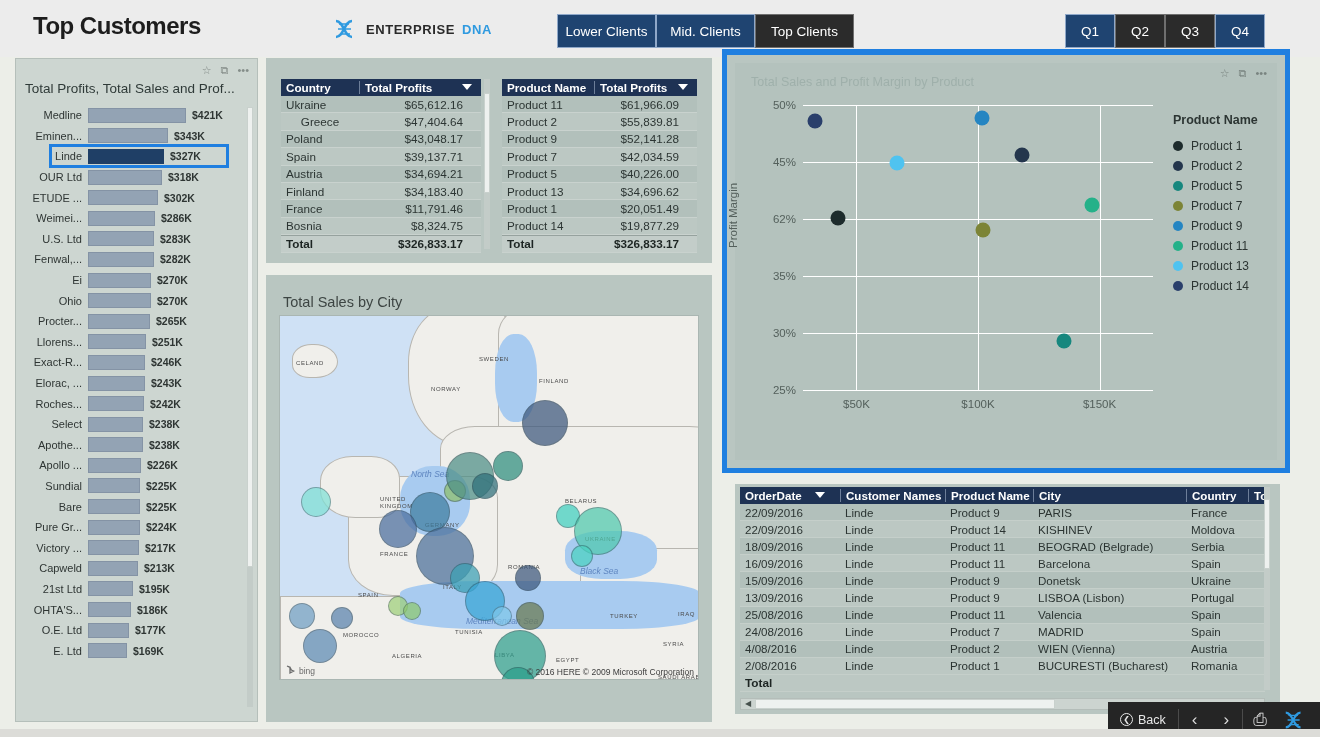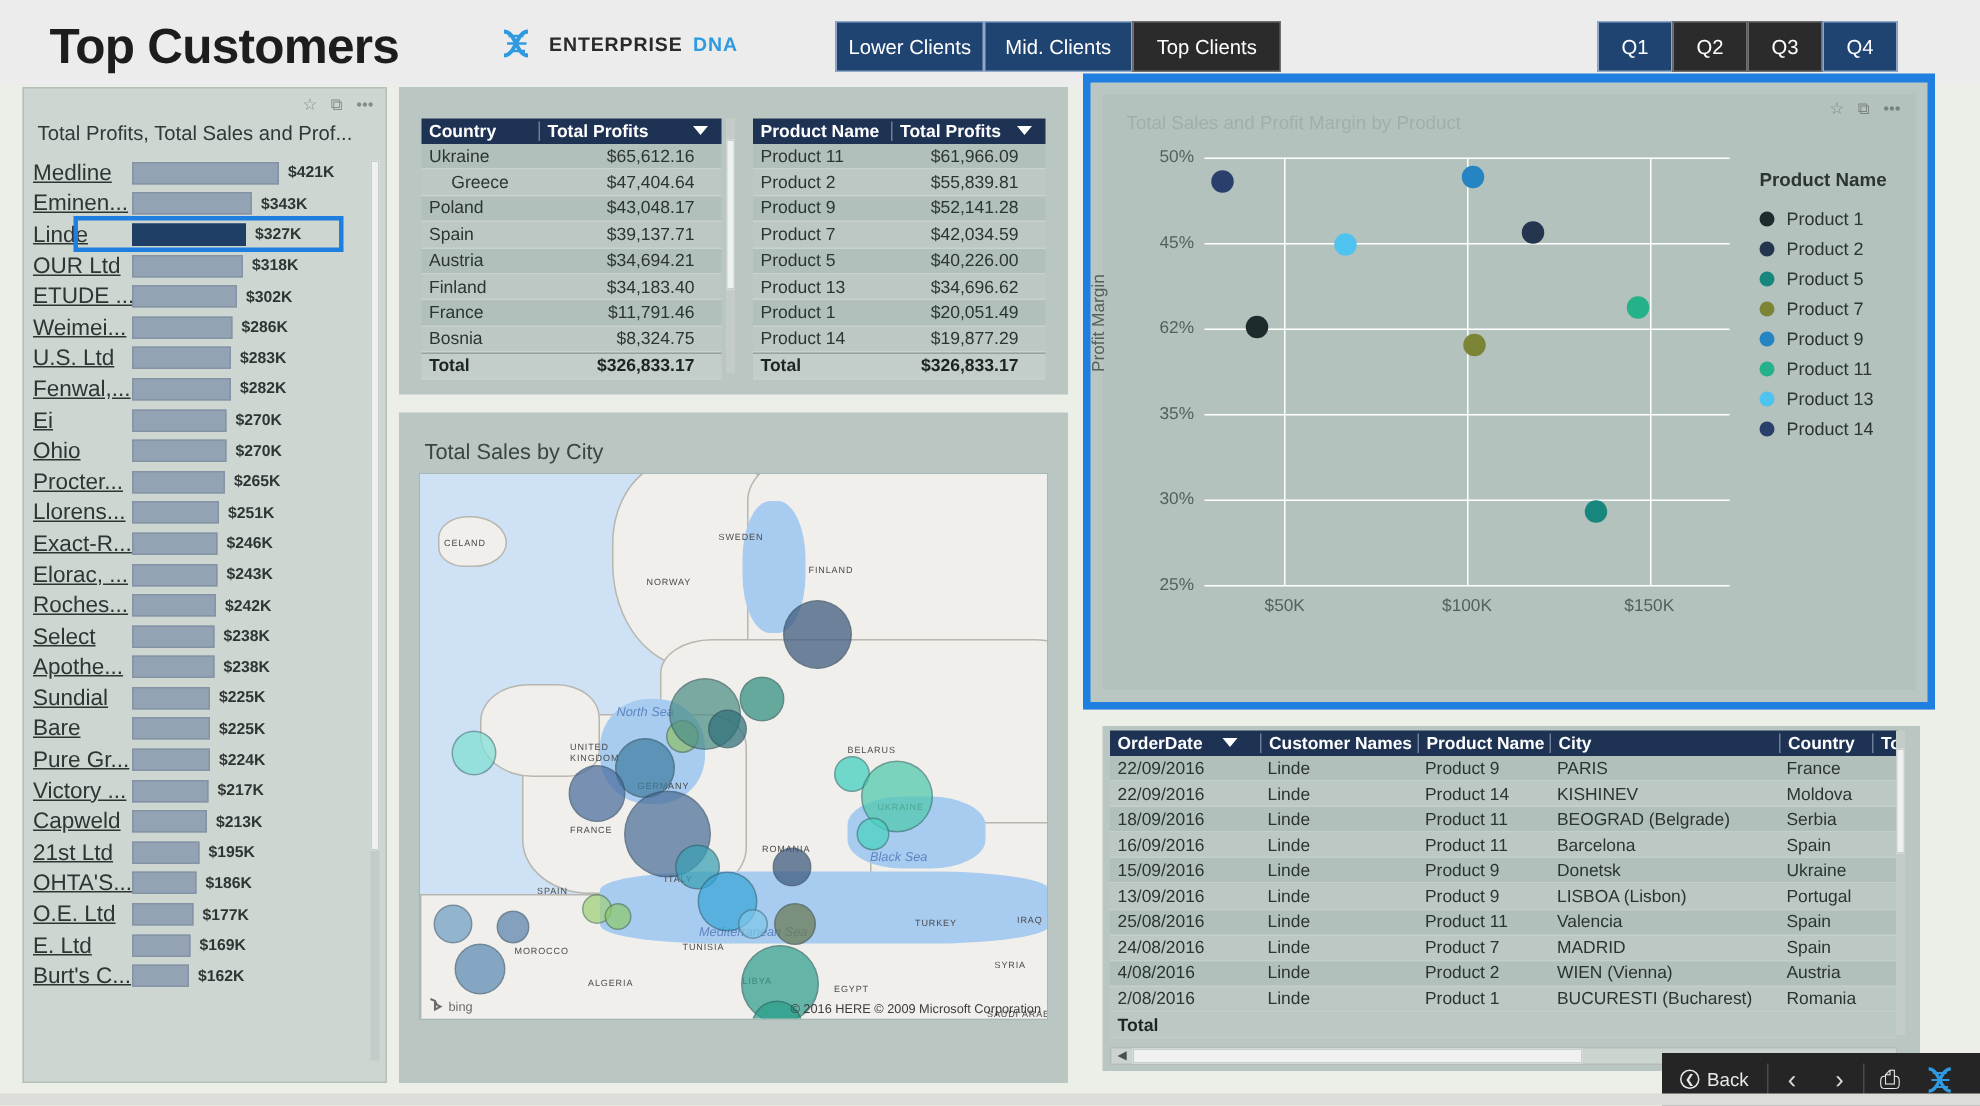--- a/index.html
+++ b/index.html
@@ -8,21 +8,21 @@
     font-family: "Liberation Sans", sans-serif;
     background: #e9eae4;
     overflow: hidden;
   }
   .page { position: relative; width: 1320px; height: 737px; background: #eceee8; }
 
   
   .header { position: absolute; left: 0; top: 0; width: 1320px; height: 57px; background: #ececec; }
   .title {
     position: absolute; left: 33px; top: 12px;
-    font-size: 33px; font-weight: bold; color: #1d1d1d;
+    font-size: 24px; font-weight: bold; color: #1d1d1d;
     letter-spacing: -0.5px;
   }
   .brand { position: absolute; left: 333px; top: 18px; display: flex; align-items: center; gap: 7px; }
   .brand-word { font-size: 13px; font-weight: bold; color: #2a2a2a; letter-spacing: 0.6px; }
   .brand-dna { font-size: 13px; font-weight: bold; color: #2f9ae0; letter-spacing: 0.6px; }
 
   .btngroup { position: absolute; display: flex; }
   .navbtn {
     height: 34px; display: flex; align-items: center; justify-content: center;
     color: #ffffff; font-size: 13.5px; border: 1px solid #8fa8c9;
@@ -43,21 +43,21 @@
   .panel-title { font-size: 13.5px; color: #3d4543; }
   .hdr-icons { position: absolute; display: flex; gap: 9px; align-items: center; opacity: .55; }
   .hdr-icons span { font-size: 11px; color: #4a524f; cursor: pointer; line-height: 1; }
 
   
   #left-panel { left: 15px; top: 58px; width: 243px; height: 664px; background: #cdd6d1; border: 1px solid #b5bfba; }
   #left-panel .panel-title { position: absolute; left: 9px; top: 22px; font-size: 13.5px; color: #2f3a38; }
   #left-icons { right: 8px; top: 6px; }
   .bars { position: absolute; left: 4px; top: 46px; width: 232px; height: 610px; overflow: hidden; }
   .barrow { display: flex; align-items: center; height: 20.6px; padding-left: 2px; }
-  .barlabel { width: 66px; text-align: left; font-size: 15px; color: #2e3533; padding-right: 6px; white-space: nowrap; overflow: hidden; text-decoration: underline; }
+  .barlabel { width: 66px; text-align: right; font-size: 11px; color: #2e3533; padding-right: 6px; white-space: nowrap; overflow: hidden; }
   .bartrack { position: relative; height: 15px; flex: 0 0 auto; }
   .barfill { height: 15px; background: #93a3b4; border: 1px solid #8493a5; }
   .barval { font-size: 10.5px; color: #2e3533; padding-left: 6px; white-space: nowrap; font-weight: 600; }
   .barrow.highlight .barfill { background: #1f3f66; border-color: #1f3f66; }
   .hl-box {
     position: absolute; left: 33px; width: 180px; height: 24px;
     border: 3px solid #1f7fe0; pointer-events: none;
   }
   .vscroll { position: absolute; width: 6px; background: #c3ccc8; }
   .vscroll .thumb { position: absolute; width: 6px; background: #eef1ef; border: 1px solid #c9d1cd; }
@@ -293,20 +293,27 @@
           <div class="barval">$238K</div>
         </div>
         <div class="barrow">
           <div class="barlabel">Apothe...</div>
           <div class="bartrack">
             <div class="barfill" style="width: 55px;"></div>
           </div>
           <div class="barval">$238K</div>
         </div>
         <div class="barrow">
+          <div class="barlabel">Apollo ...</div>
+          <div class="bartrack">
+            <div class="barfill" style="width: 53px;"></div>
+          </div>
+          <div class="barval">$226K</div>
+        </div>
+        <div class="barrow">
           <div class="barlabel">Sundial</div>
           <div class="bartrack">
             <div class="barfill" style="width: 52px;"></div>
           </div>
           <div class="barval">$225K</div>
         </div>
         <div class="barrow">
           <div class="barlabel">Bare</div>
           <div class="bartrack">
             <div class="barfill" style="width: 52px;"></div>
@@ -354,27 +361,20 @@
             <div class="barfill" style="width: 41px;"></div>
           </div>
           <div class="barval">$177K</div>
         </div>
         <div class="barrow">
           <div class="barlabel">E. Ltd</div>
           <div class="bartrack">
             <div class="barfill" style="width: 39px;"></div>
           </div>
           <div class="barval">$169K</div>
-        </div>
-        <div class="barrow">
-          <div class="barlabel">Burt's C...</div>
-          <div class="bartrack">
-            <div class="barfill" style="width: 38px;"></div>
-          </div>
-          <div class="barval">$162K</div>
         </div>
       </div>
     <div class="hl-box" id="hl-box" style="top: 85.2px;"></div>
     <div class="vscroll" style="right:4px; top:48px; height:600px;">
       <div class="thumb" style="top:0; height:460px;"></div>
     </div>
   </div>
 
   <div class="panel" id="mid-top">
 

